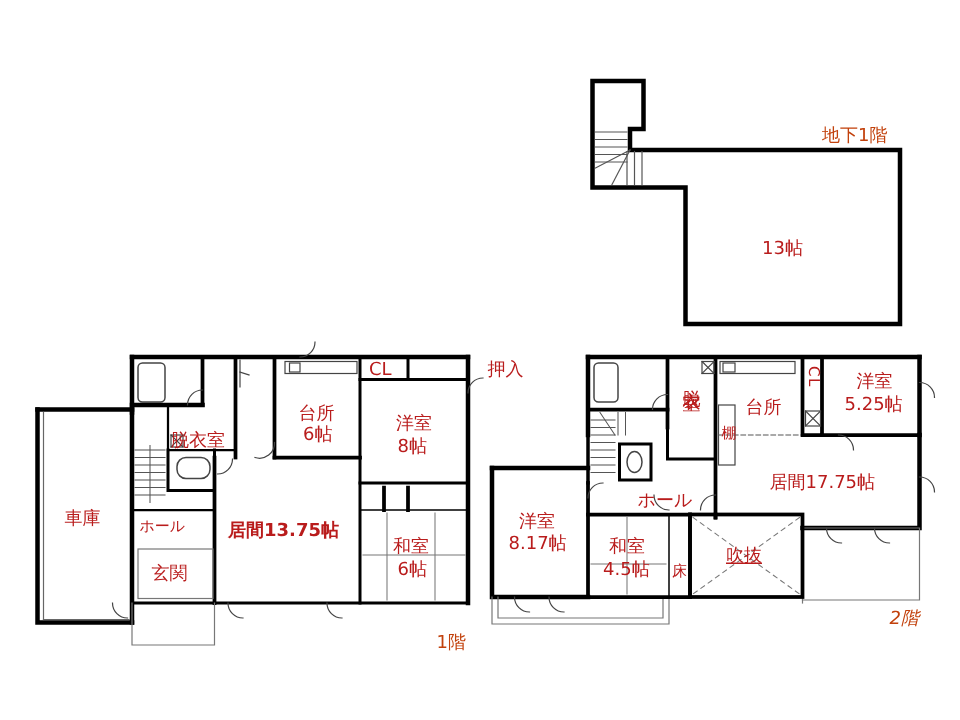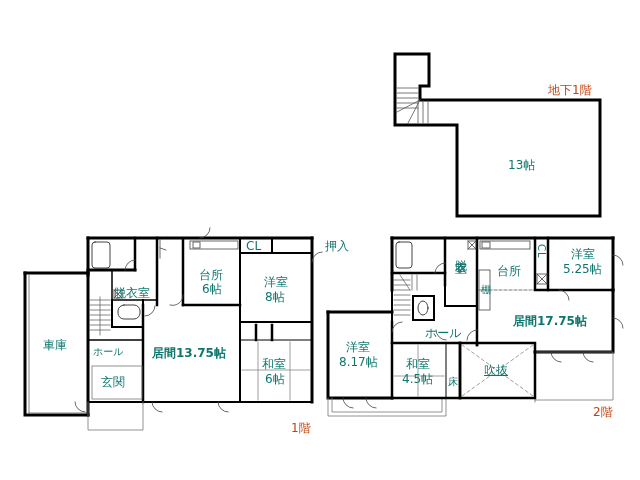--- a/index.html
+++ b/index.html
@@ -1,18 +1,18 @@
 <!DOCTYPE html>
 <html><head>
 <meta charset="utf-8">
 <style>
   html, body { margin: 0; padding: 0; background: #ffffff; }
   body { width: 640px; height: 480px; position: relative; overflow: hidden; font-family: "DejaVu Sans", "Liberation Sans", sans-serif; color: #111; }
   #plan { position: absolute; left: 0; top: 0; }
-  .lbl { position: absolute; font-size: 12px; line-height: 14px; text-align: center; color: #0f766e; white-space: nowrap; }
+  .lbl { position: absolute; font-size: 12px; line-height: 14px; text-align: center; color: #b91c1c; white-space: nowrap; }
   .lbl.small { font-size: 10px; line-height: 11px; }
   .lbl.vert { writing-mode: vertical-rl; letter-spacing: 1px; }
   .floor-tag { position: absolute; font-size: 12px; color: #c2410c; }
 </style>
 </head>
 <body>
 
 <svg id="plan" width="640" height="480" viewBox="0 0 640 480">
   <g fill="none" stroke="#000" stroke-linecap="square">
 
@@ -232,21 +232,21 @@
 <div class="lbl" style="left:262px; top:357px;">和室</div>
 <div class="lbl" style="left:265px; top:372px;">6帖</div>
 <div class="floor-tag" style="left:291px; top:420px;">1階</div>
 
 <div class="lbl vert" style="left:454px; top:250px;">脱衣室</div>
 <div class="lbl" style="left:497px; top:264px;">台所</div>
 <div class="lbl small" style="left:481px; top:284px;">棚</div>
 <div class="lbl vert small" style="left:536px; top:244px;">CL</div>
 <div class="lbl" style="left:571px; top:247px;">洋室</div>
 <div class="lbl" style="left:563px; top:262px;">5.25帖</div>
-<div class="lbl" style="left:513px; top:314px;font-weight:bold;">居間17.75帖</div>
+<div class="lbl" style="left:513px; top:314px;">居間17.75帖</div>
 <div class="lbl" style="left:425px; top:326px;">ホール</div>
 <div class="lbl" style="left:346px; top:340px;">洋室</div>
 <div class="lbl" style="left:339px; top:355px;">8.17帖</div>
 <div class="lbl" style="left:406px; top:357px;">和室</div>
 <div class="lbl" style="left:402px; top:372px;">4.5帖</div>
 <div class="lbl small" style="left:448px; top:376px;">床</div>
 <div class="lbl" style="left:484px; top:363px;text-decoration:underline;">吹抜</div>
-<div class="floor-tag" style="left:593px; top:404px;">2階</div>
+<div class="floor-tag" style="left:593px; top:404px;font-style:italic;">2階</div>
 
 </body></html>

